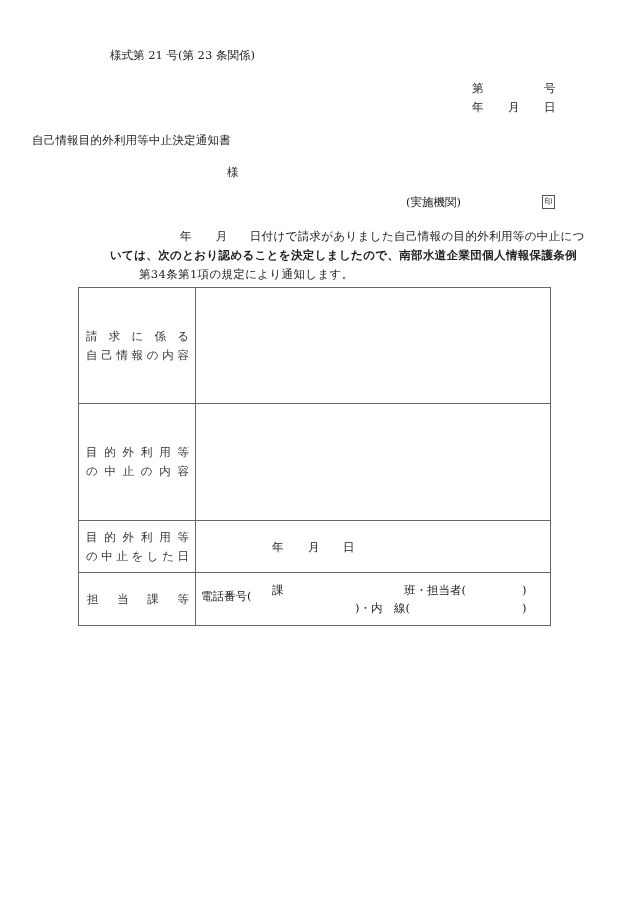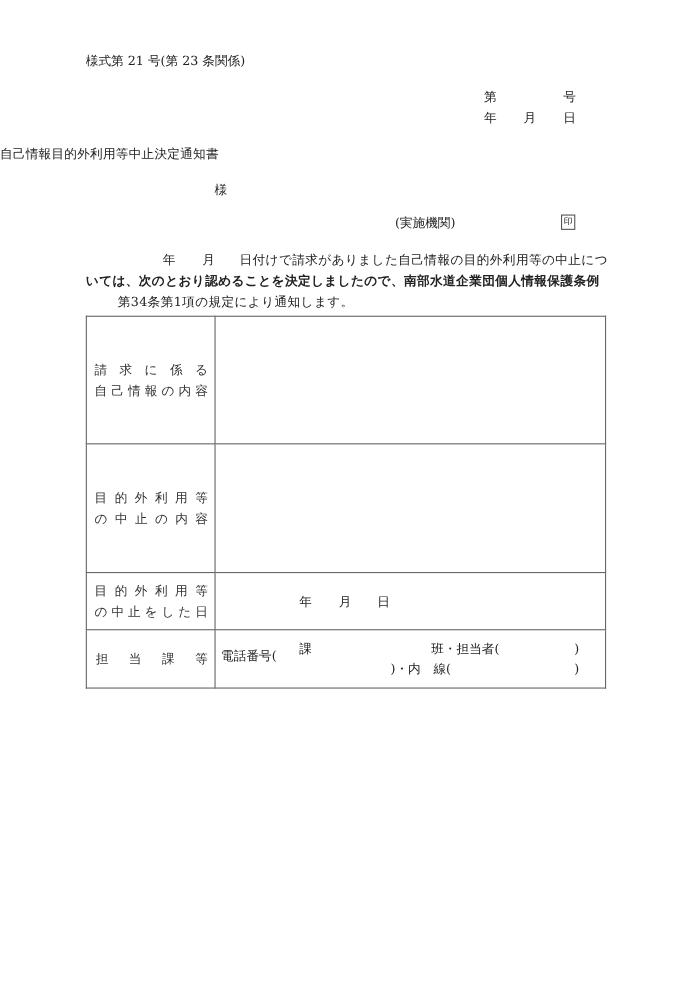--- a/index.html
+++ b/index.html
@@ -1,31 +1,31 @@
 <!DOCTYPE html>
 <html><head>
   <meta charset="utf-8">
   <style>
     html, body { margin: 0; padding: 0; }
     body {
       width: 630px; height: 903px; background: #ffffff; position: relative;
       font-family: "DejaVu Serif", "Liberation Serif", serif;
       color: #222; overflow: hidden;
     }
-    .abs { position: absolute; white-space: nowrap; }
+    .abs { position: absolute; white-space: nowrap; margin-left: 32px; }
     .t12 { font-size: 11.5px; line-height: 14px; }
     #form-no { left: 78px; top: 48px; }
     #doc-no { left: 440px; top: 81px; width: 82px; }
     #doc-no .a { position: absolute; left: 0; }
     #doc-no .b { position: absolute; left: 72px; }
     #date-line { left: 440px; top: 100px; width: 82px; }
     #date-line span { position: absolute; }
     #title { left: 0; width: 609px; top: 133px; letter-spacing: 0.2px; }
     #addressee { left: 195px; top: 165px; }
-    #agency { left: 359px; top: 195px; }
+    #agency { left: 374px; top: 195px; }
     #seal {
       left: 510px; top: 195px; width: 11px; height: 12px;
       border: 1px solid #555; font-size: 8px; line-height: 12px; text-align: center;
     }
     .para { left: 78px; font-size: 11.5px; line-height: 14px; letter-spacing: 0.35px; }
     #p1 { top: 229px; text-align: right; }
     #p2 { top: 248px; font-weight: bold; }
     #p3 { top: 267px; left: 107px; }
     #p1 .g { display: inline-block; }
     table#main {
@@ -151,21 +151,21 @@
       <div class="lab-line" style="padding:0 6px 0 8px;">
         <span>担</span>
             <span>当</span>
             <span>課</span>
             <span>等</span>
       </div>
     </td>
     <td>
       <div class="staff">
         <span style="left:76px; top:10px">課</span>
-        <span style="left:196px; top:10px">班・担当者(</span>
+        <span style="left:208px; top:10px">班・担当者(</span>
         <span style="left:326px; top:10px">)</span>
         <span style="left:5px; top:16px">電話番号(</span>
         <span style="left:159px; top:28px">)・内　線(</span>
         <span style="left:326px; top:28px">)</span>
       </div>
     </td>
   </tr>
 </tbody>
   </table>
 

